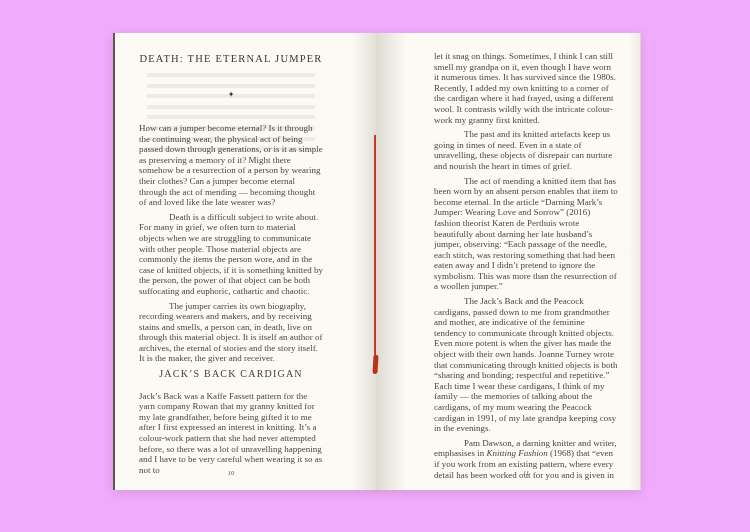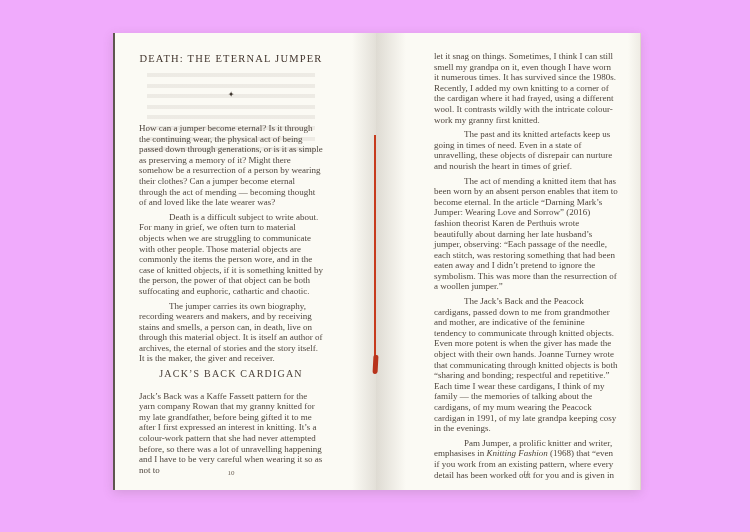--- a/index.html
+++ b/index.html
@@ -127,21 +127,21 @@
       <div class="pagenum pn-left">10</div>
     </div>
 
     <div class="page right">
       <div class="body-col right-col">
         <p class="noindent">let it snag on things. Sometimes, I think I can still smell my grandpa on it, even though I have worn it numerous times. It has survived since the 1980s. Recently, I added my own knitting to a corner of the cardigan where it had frayed, using a different wool. It contrasts wildly with the intricate colour-work my granny first knitted.</p>
         <p class="indent">The past and its knitted artefacts keep us going in times of need. Even in a state of unravelling, these objects of disrepair can nurture and nourish the heart in times of grief.</p>
         <p class="indent">The act of mending a knitted item that has been worn by an absent person enables that item to become eternal. In the article “Darning Mark’s Jumper: Wearing Love and Sorrow” (2016) fashion theorist Karen de Perthuis wrote beautifully about darning her late husband’s jumper, observing: “Each passage of the needle, each stitch, was restoring something that had been eaten away and I didn’t pretend to ignore the symbolism. This was more than the resurrection of a woollen jumper.”</p>
         <p class="indent">The Jack’s Back and the Peacock cardigans, passed down to me from grandmother and mother, are indicative of the feminine tendency to communicate through knitted objects. Even more potent is when the giver has made the object with their own hands. Joanne Turney wrote that communicating through knitted objects is both “sharing and bonding; respectful and repetitive.” Each time I wear these cardigans, I think of my family — the memories of talking about the cardigans, of my mum wearing the Peacock cardigan in 1991, of my late grandpa keeping cosy in the evenings.</p>
         <p class="indent">
-          <span>Pam Jumper, a prolific knitter and writer, emphasises in </span><span class="italic">Knitting Fashion</span><span> (1968) that “even if you work from an existing pattern, where every detail has been worked out for you and is given in</span>
+          <span>Pam Dawson, a darning knitter and writer, emphasises in </span><span class="italic">Knitting Fashion</span><span> (1968) that “even if you work from an existing pattern, where every detail has been worked out for you and is given in</span>
         </p>
       </div>
 
       <div class="pagenum pn-right">11</div>
     </div>
 
     <div class="thread"></div>
     <div class="thread-blob"></div>
   </div>
 </div>

